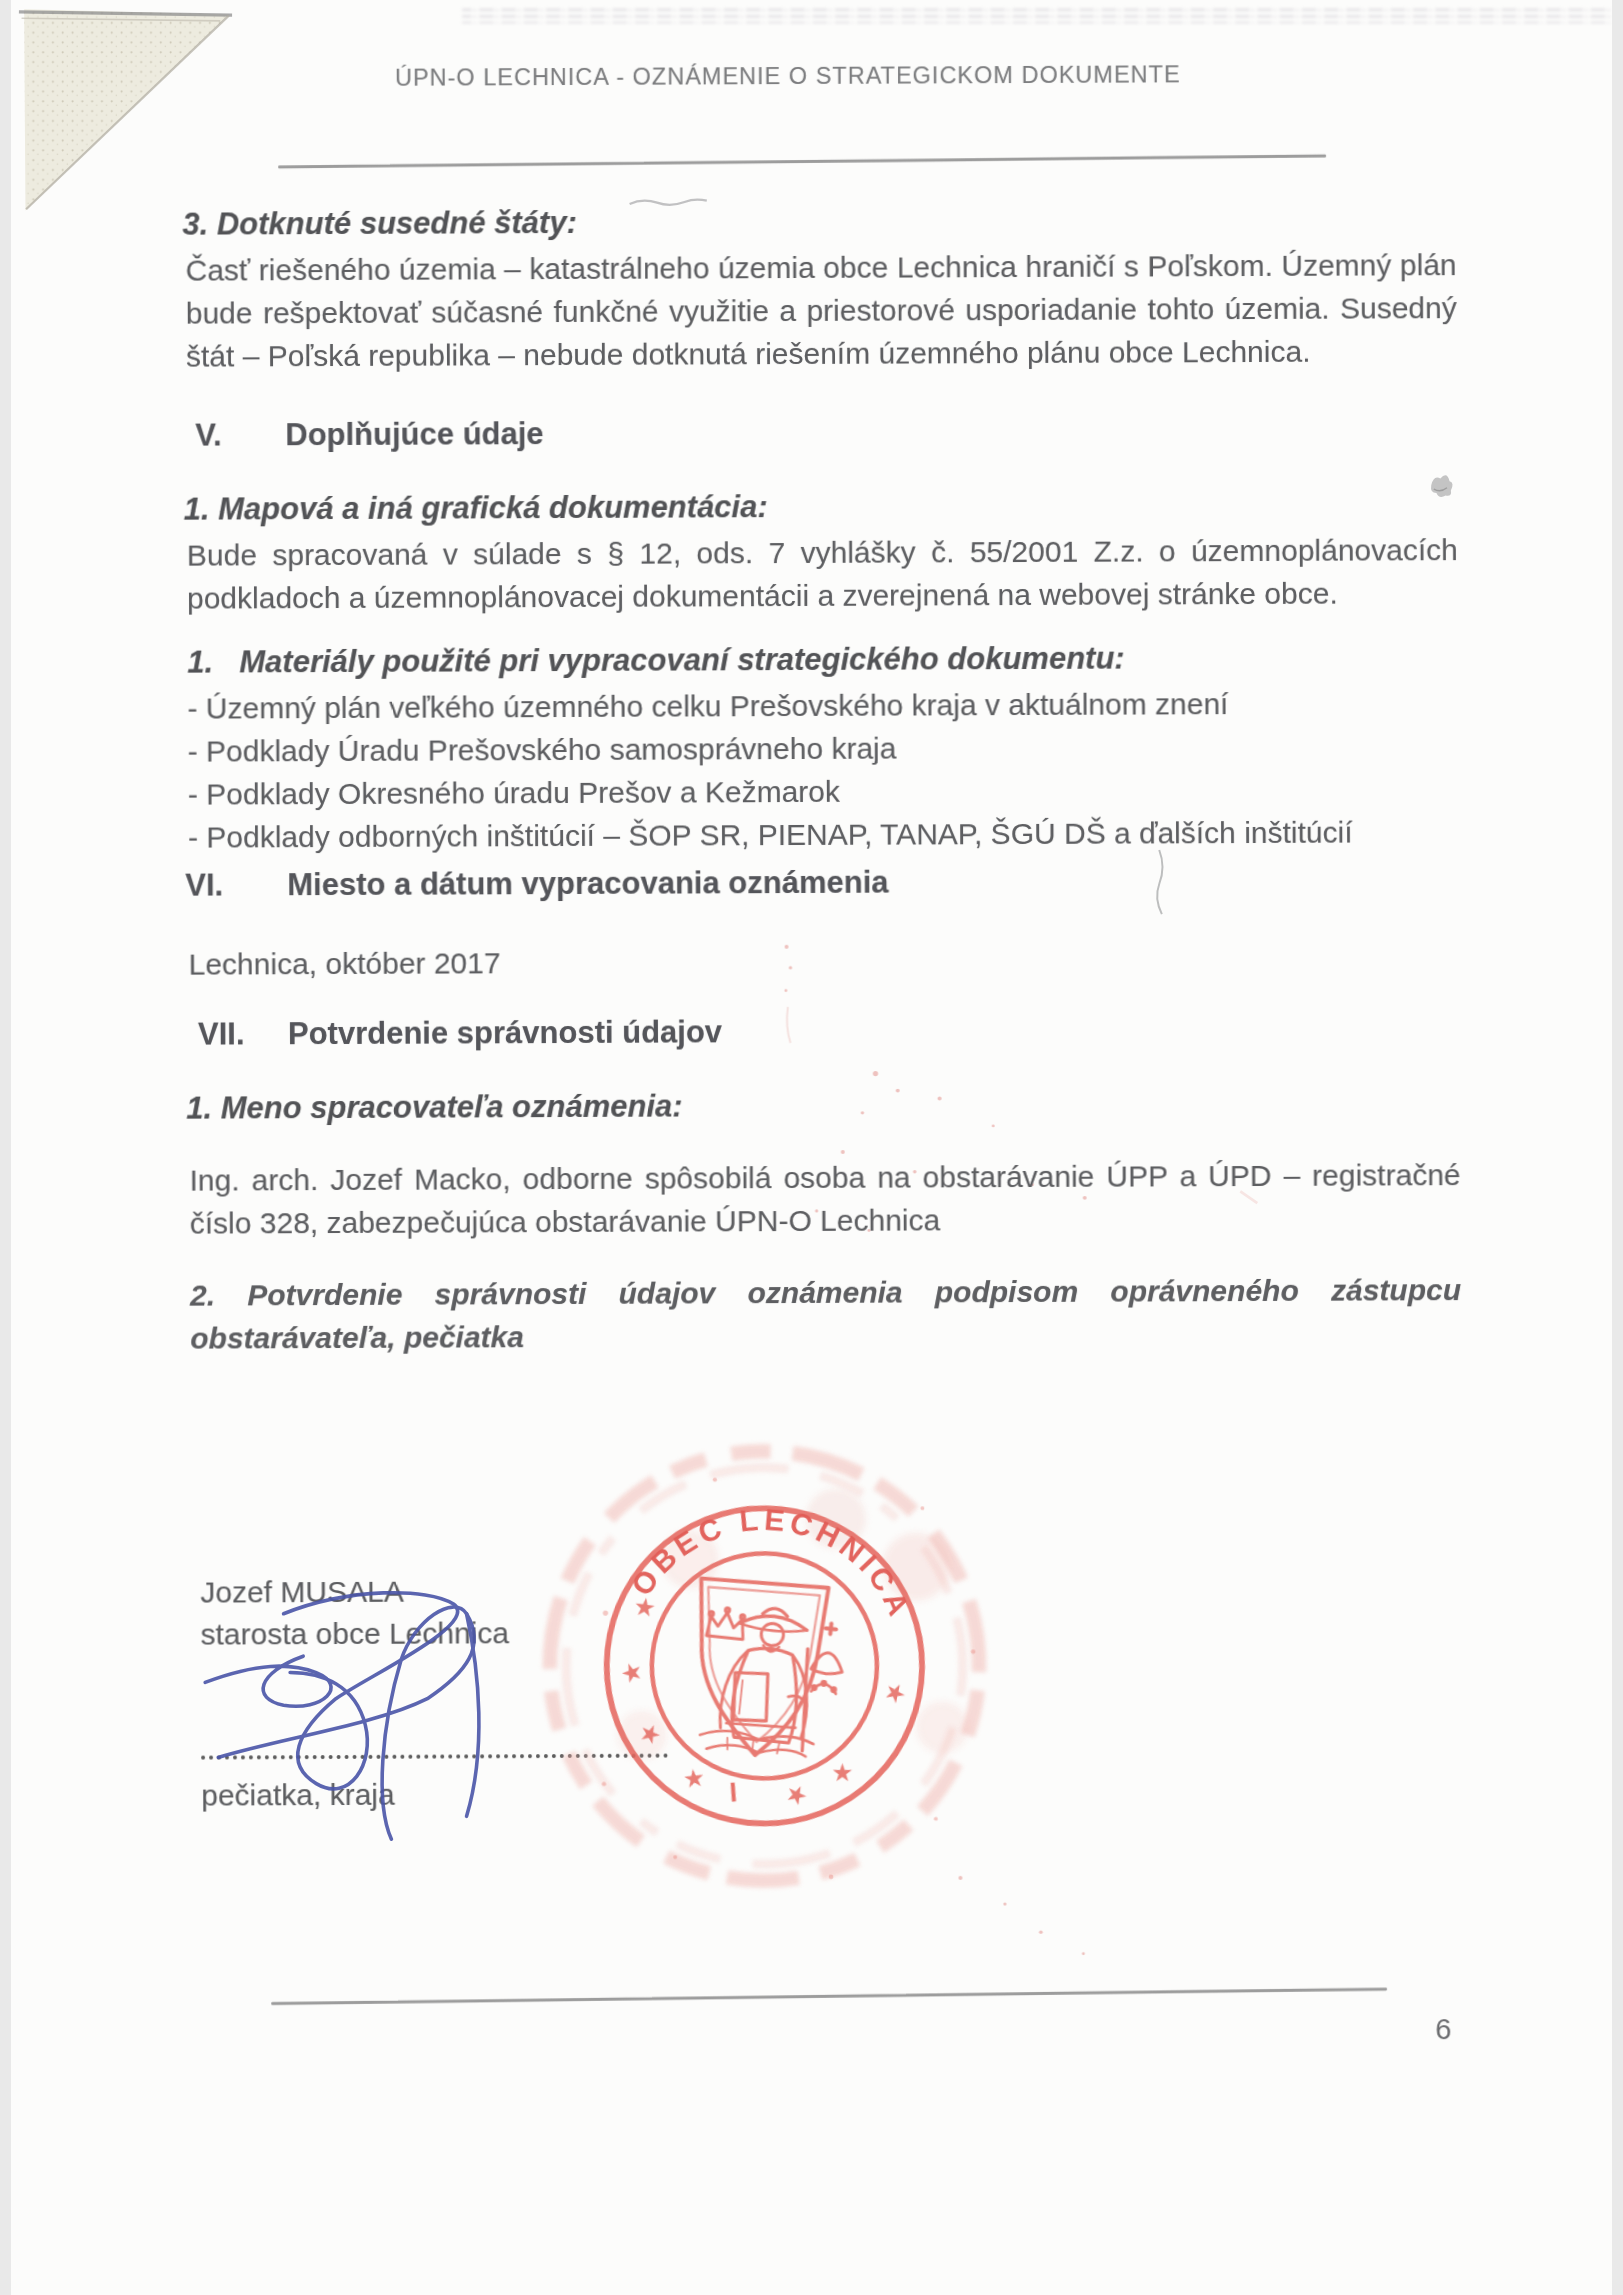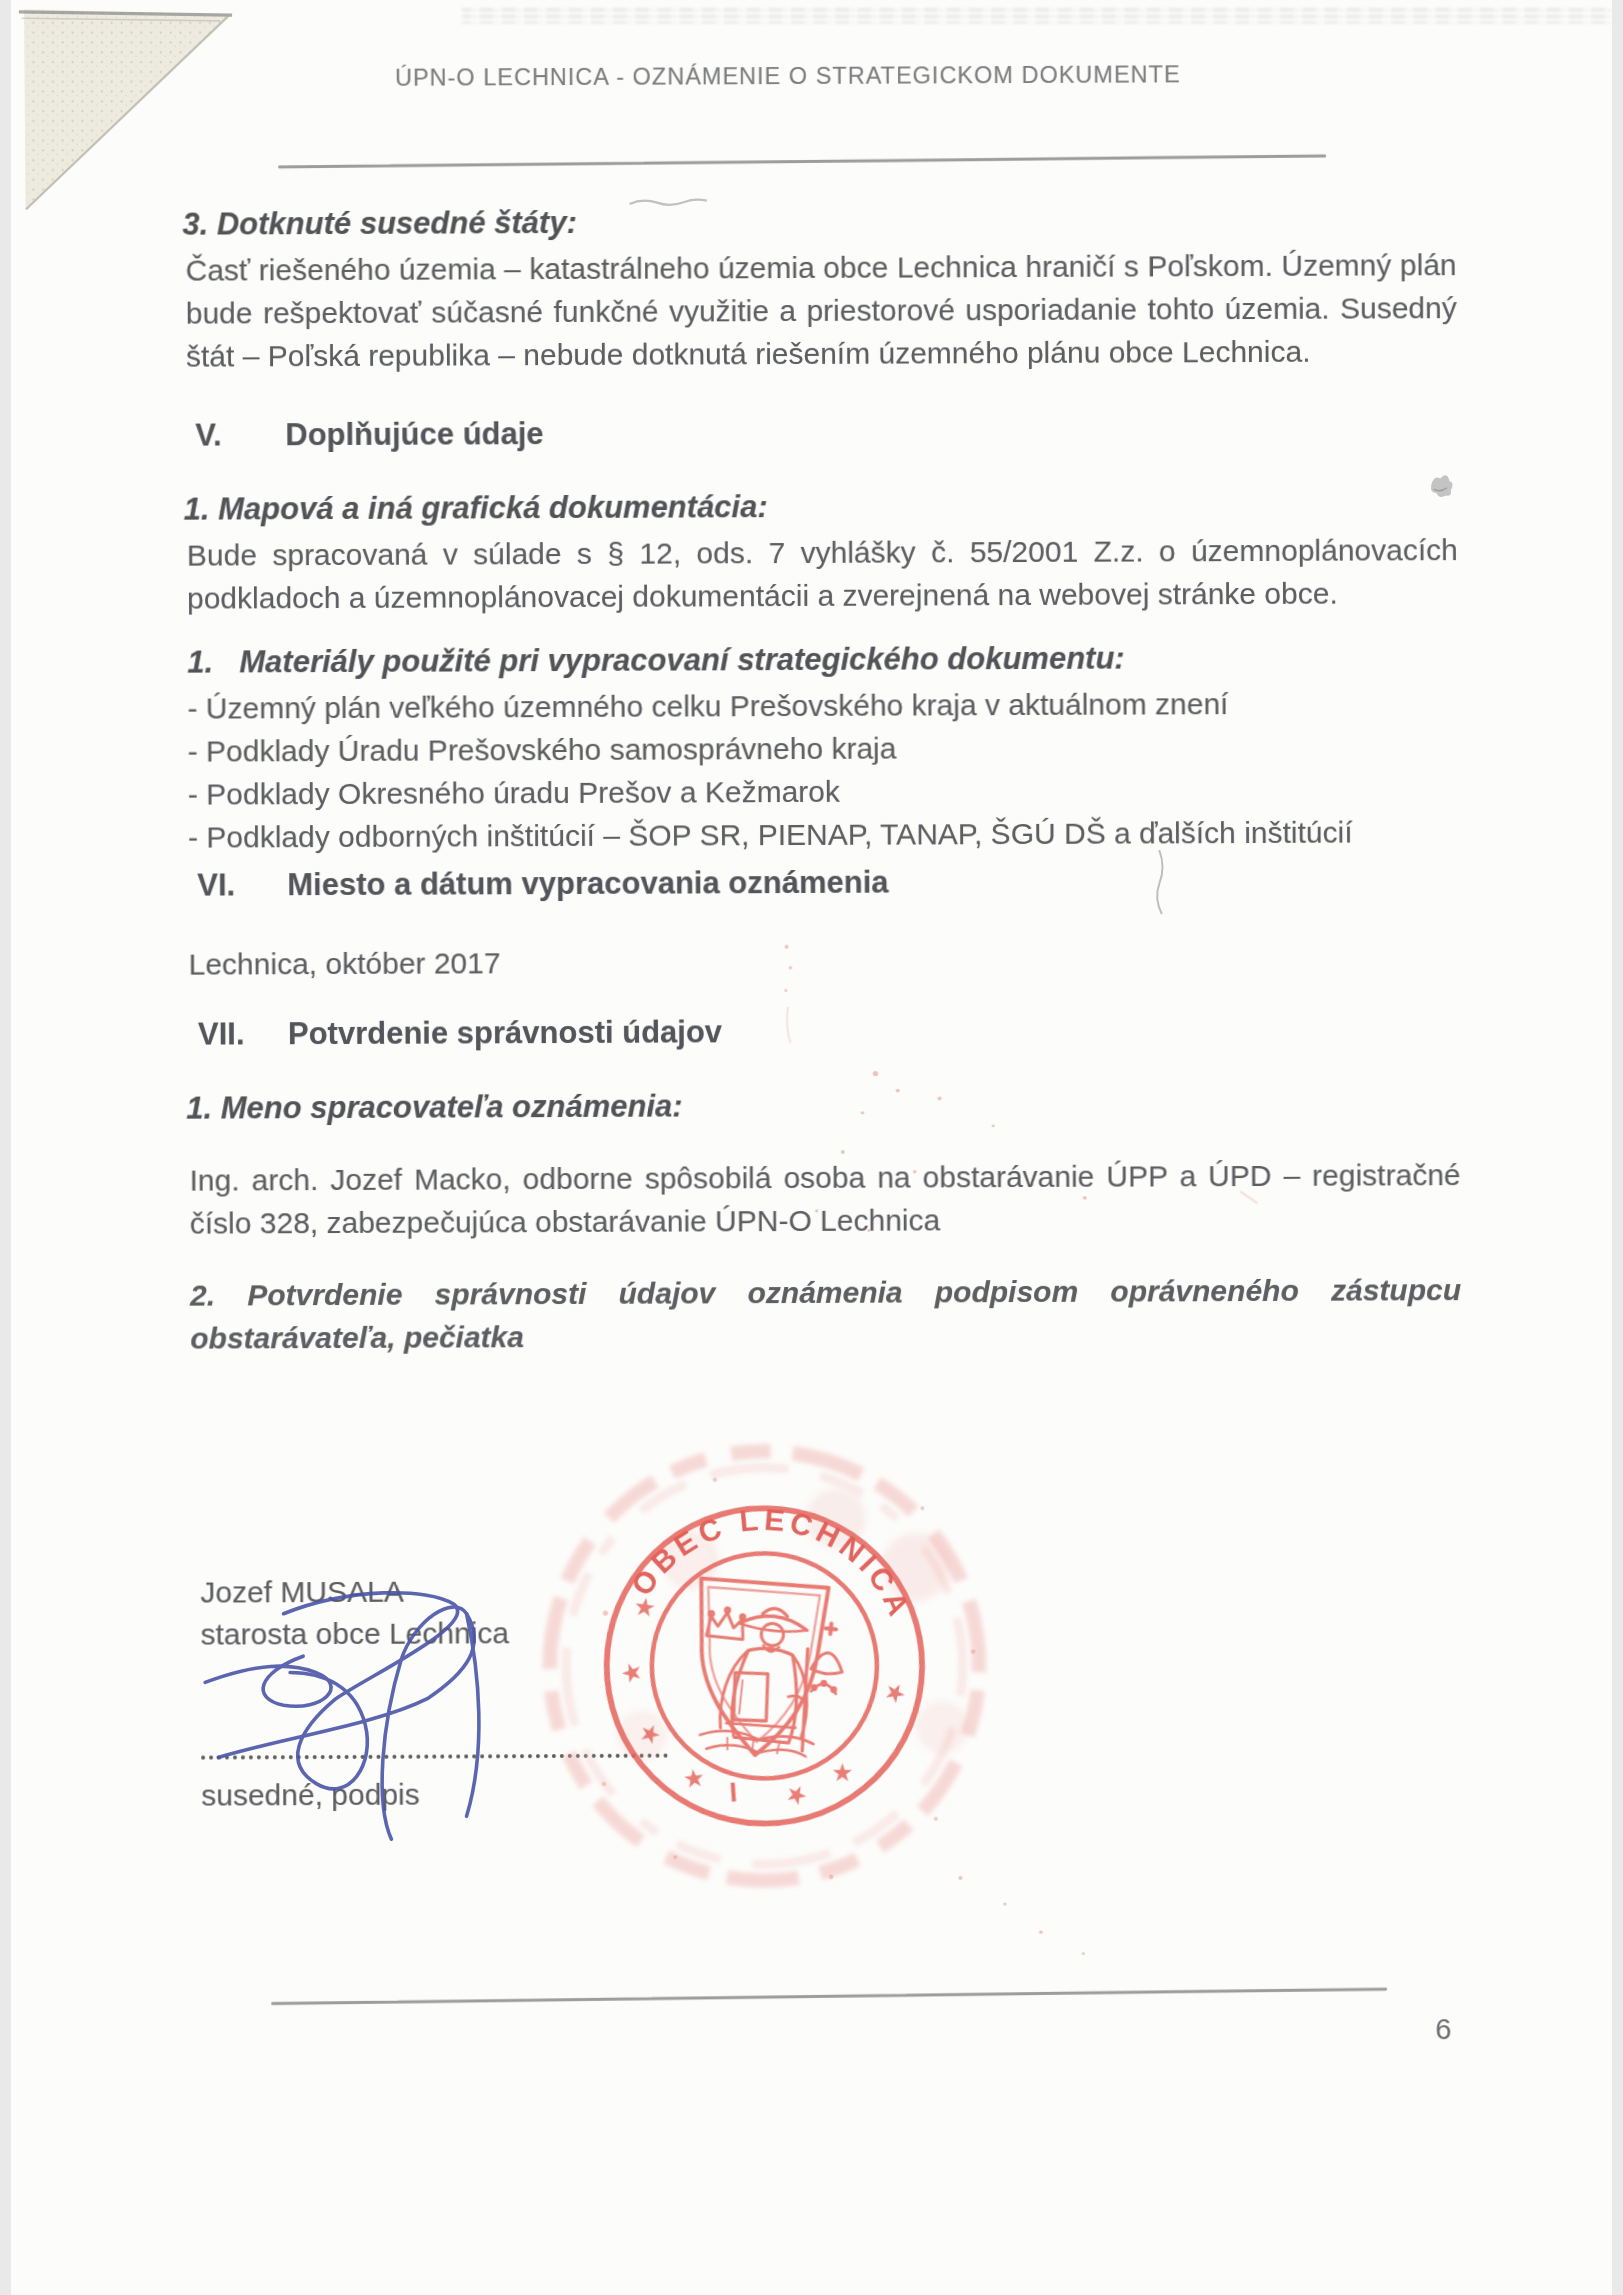--- a/index.html
+++ b/index.html
@@ -110,39 +110,39 @@
 
     <div class="abs h-sub" style="left:178px;top:642px;">1.</div>
     <div class="abs h-sub" style="left:230px;top:642px;">Materiály použité pri vypracovaní strategického dokumentu:</div>
     <div class="abs list" style="left:178px;top:684px;">
       <div class="body-line">- Územný plán veľkého územného celku Prešovského kraja v aktuálnom znení</div>
       <div class="body-line">- Podklady Úradu Prešovského samosprávneho kraja</div>
       <div class="body-line">- Podklady Okresného úradu Prešov a Kežmarok</div>
       <div class="body-line">- Podklady odborných inštitúcií – ŠOP SR, PIENAP, TANAP, ŠGÚ DŠ a ďalších inštitúcií</div>
     </div>
 
-    <div class="abs h-roman" style="left:187px;top:865px;">VI.</div>
+    <div class="abs h-roman" style="left:175px;top:865px;">VI.</div>
     <div class="abs h-roman" style="left:277px;top:865px;">Miesto a dátum vypracovania oznámenia</div>
 
     <div class="abs body-line" style="left:178px;top:940px;">Lechnica, október 2017</div>
 
     <div class="abs h-roman" style="left:187px;top:1014px;text-align:right;">VII.</div>
     <div class="abs h-roman" style="left:277px;top:1014px;">Potvrdenie správnosti údajov</div>
 
     <div class="abs h-sub" style="left:175px;top:1088px;">1. Meno spracovateľa oznámenia:</div>
     <div class="abs body-text" style="left:178px;top:1156px;width:1271px;">Ing. arch. Jozef Macko, odborne spôsobilá osoba na obstarávanie ÚPP a ÚPD – registračné číslo 328, zabezpečujúca obstarávanie ÚPN-O Lechnica</div>
 
     <div class="abs h-sub body-text" style="left:178px;top:1271px;width:1271px;font-size:30px;line-height:43px;">2. Potvrdenie správnosti údajov oznámenia podpisom oprávneného zástupcu obstarávateľa, pečiatka</div>
 
     <div class="abs body-line" style="left:187px;top:1568px;">Jozef MUSALA</div>
     <div class="abs body-line" style="left:187px;top:1610px;">starosta obce Lechnica</div>
 
     <div class="abs dotline" style="left:187px;top:1732px;height:21px;"></div>
 
-    <div class="abs body-line" style="left:187px;top:1771px;">susedné, podpis</div>
+    <div class="abs body-line" style="left:187px;top:1771px;">pečiatka, kraja</div>
 
     <div class="abs rule" style="left:256px;top:1995px;width:1116px;transform:rotate(-0.5deg);"></div>
 
     <div class="abs pgnum" style="left:1420px;top:2016px;">6</div>
   </div>
 
   <svg class="stamp-svg" width="458" height="458" viewBox="0 0 700 700" style="left:528px;top:1434px;" xmlns="http://www.w3.org/2000/svg">
     <defs>
       <path id="arcT" d="M151,284 A206,206 0 0 1 539,284" fill="none"></path>
       <filter id="soft">

